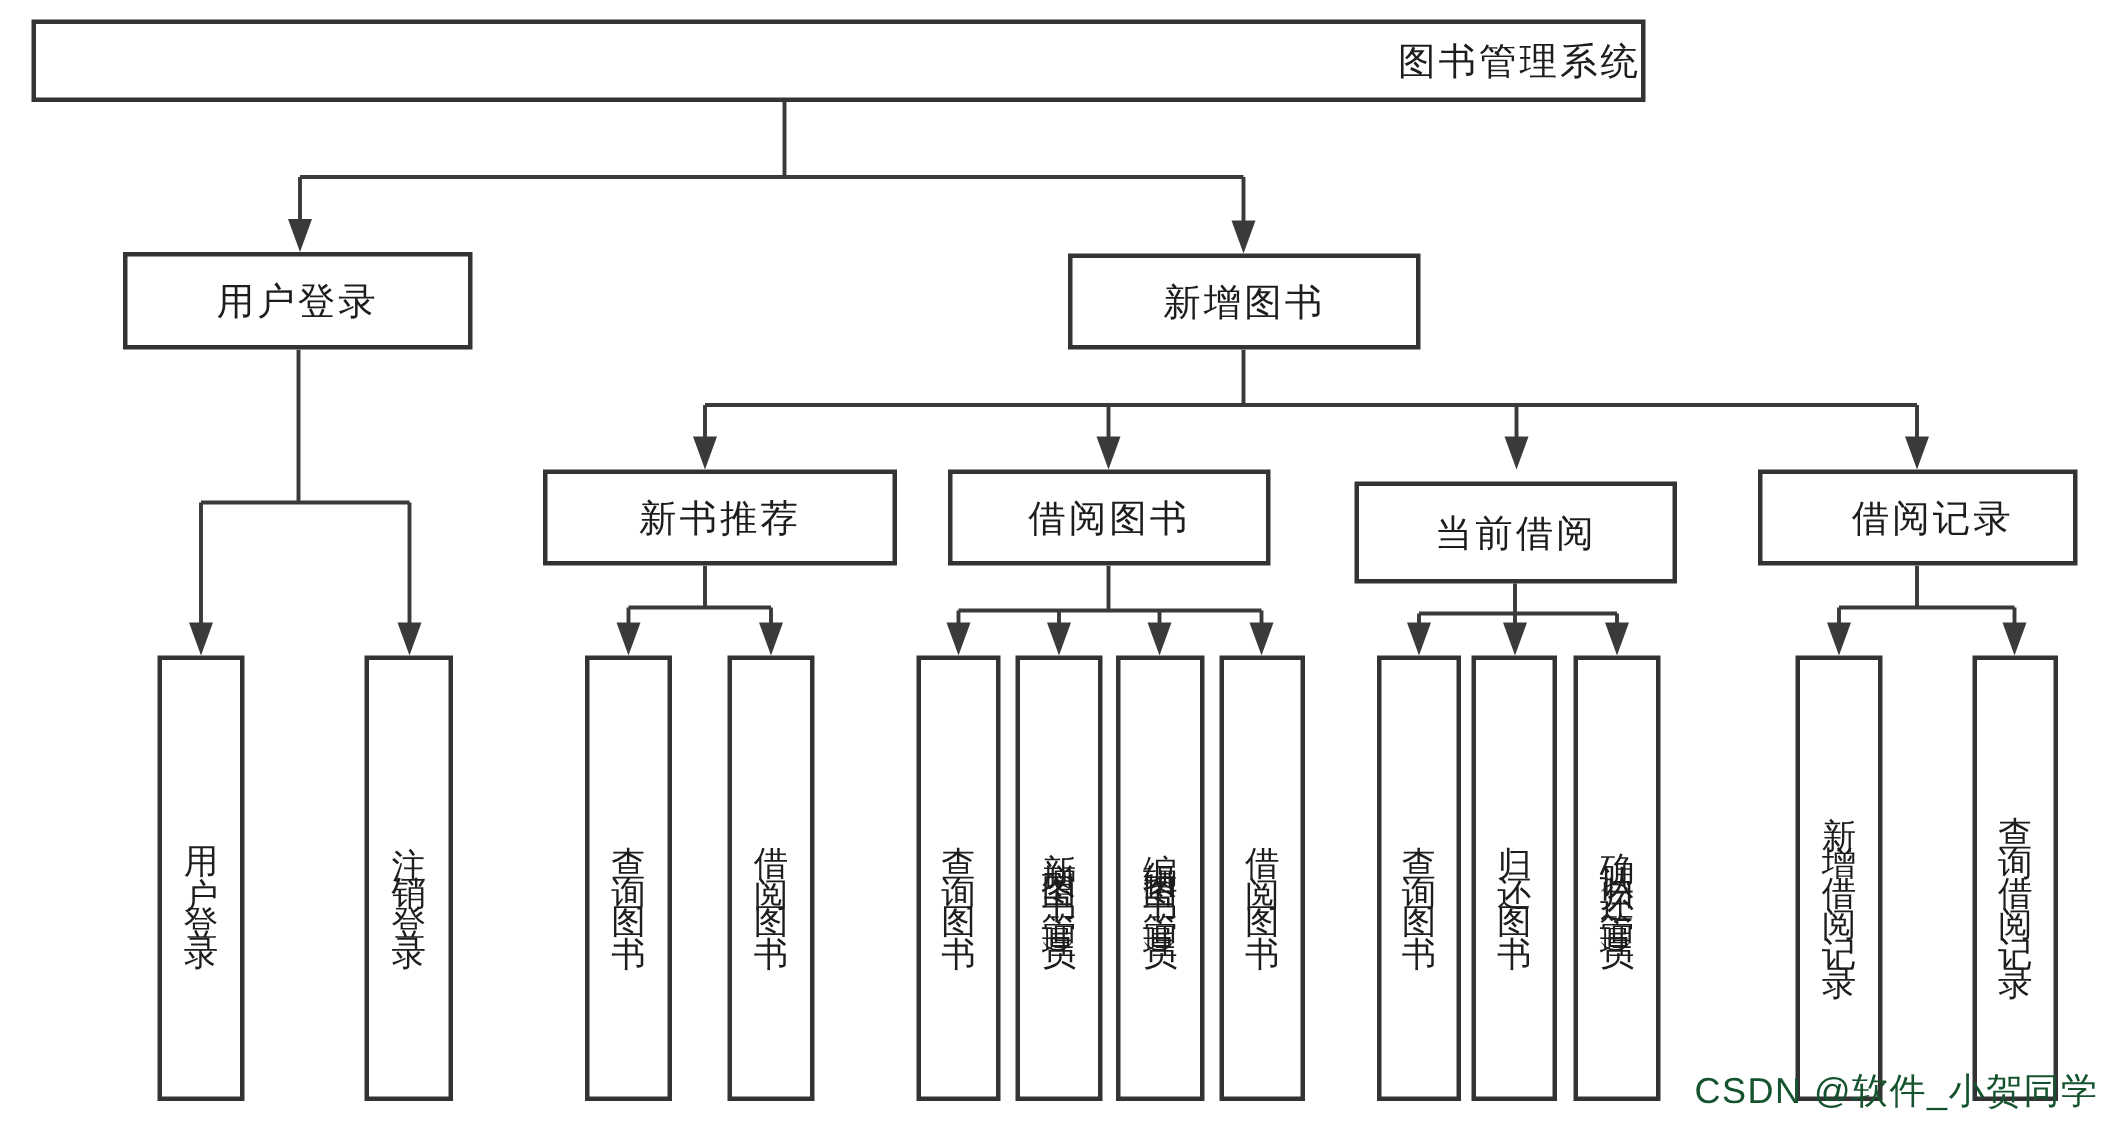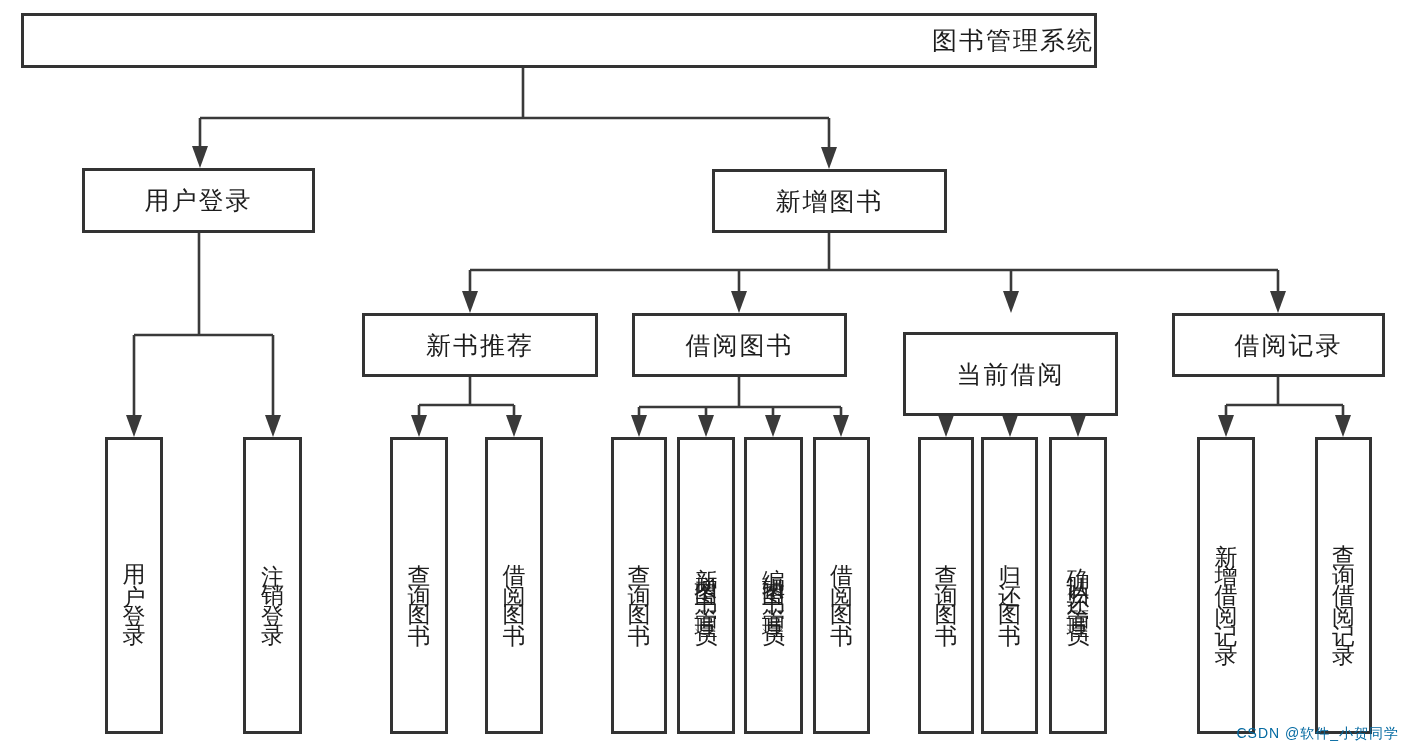--- a/index.html
+++ b/index.html
@@ -47,22 +47,22 @@
     line-height: 1;
     white-space: nowrap;
   }
   .v-short span { letter-spacing: 20px; }
   .v-med   span { letter-spacing: 20px; }
   .v-long  span { letter-spacing: 8px; }
   #watermark {
     position: absolute;
     right: 6px;
     bottom: 4px;
-    font-size: 14px;
-    color: #0369a1;
+    font-size: 24px;
+    color: #14532d;
     letter-spacing: 1px;
   }
 </style>
 </head>
 <body>
 
 <div id="stage">
 
   <svg id="connectors" viewBox="0 0 1405 747" xmlns="http://www.w3.org/2000/svg">
     <g stroke="#3a3a3a" stroke-width="2.6" fill="none">
@@ -107,21 +107,21 @@
   <div class="hbox" style="left:712px; top:169px; width:235px; height:64px;">
     <span>新增图书</span>
   </div>
 
   <div class="hbox" style="left:362px; top:313px; width:236px; height:64px;">
     <span>新书推荐</span>
   </div>
   <div class="hbox" style="left:632px; top:313px; width:215px; height:64px;">
     <span>借阅图书</span>
   </div>
-  <div class="hbox" style="left:903px; top:332px; width:215px; height:84px;">
+  <div class="hbox" style="left:903px; top:321px; width:215px; height:68px;">
     <span>当前借阅</span>
   </div>
   <div class="hbox" style="left:1172px; top:313px; width:213px; height:64px;padding-left:20px;">
     <span>借阅记录</span>
   </div>
 
   <div class="vbox v-short" style="left:105px; width:58px;">
     <span>用户登录</span>
   </div>
   <div class="vbox v-short" style="left:243px; width:59px;">

